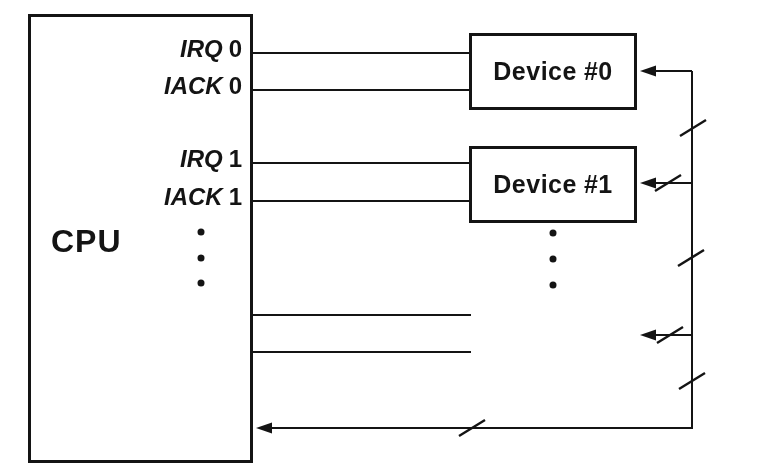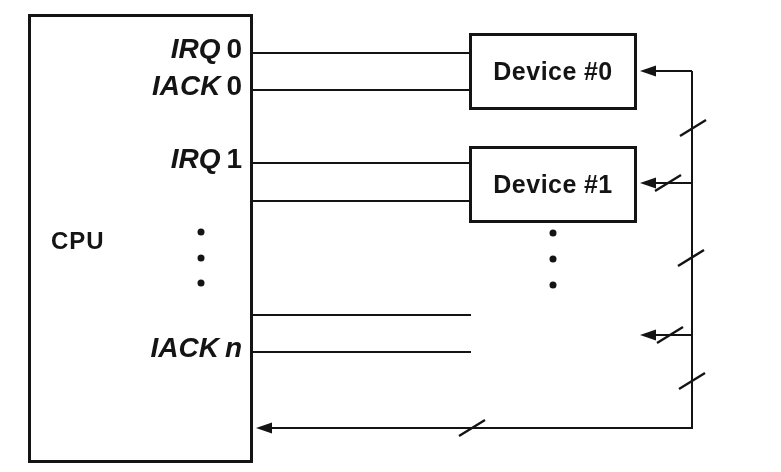--- a/index.html
+++ b/index.html
@@ -34,29 +34,29 @@
   .dev-label .idx { margin-left: 7px; }
   .svg-layer { position: absolute; left: 0; top: 0; pointer-events: none; }
   .ln    { stroke: var(--ink); stroke-width: 2;   fill: none; }
   .slash { stroke: var(--ink); stroke-width: 2.5; fill: none; }
   .arrow { fill: var(--ink); stroke: none; }
   .dot   { fill: var(--ink); stroke: none; }
   .sig {
     position: absolute;
     right: 539px;
     height: 30px; line-height: 30px;
-    font-size: 28px; font-weight: 700;
+    font-size: 24px; font-weight: 700;
     white-space: nowrap; text-align: right;
   }
   .sig .name { font-style: italic; }
   .sig .idx  { margin-left: 6px; }
   .cpu-label {
     position: absolute; left: 51px; top: 226px;
     height: 30px; line-height: 30px;
-    font-size: 24px; font-weight: 700; letter-spacing: 1px;
+    font-size: 32px; font-weight: 700; letter-spacing: 1px;
   }
   .y-irq0  { top: 34px;  }
   .y-iack0 { top: 71px;  }
   .y-irq1  { top: 144px; }
   .y-iack1 { top: 182px; }
   .y-irqn  { top: 296px; }
   .y-iackn { top: 333px; }
   .y-data  { top: 409px; }
 </style>
 </head>
@@ -107,18 +107,18 @@
     <g>
       <circle class="dot" cx="553" cy="233" r="3.5"></circle>
       <circle class="dot" cx="553" cy="259" r="3.5"></circle>
       <circle class="dot" cx="553" cy="285" r="3.5"></circle>
     </g>
   </svg>
 
   <div class="sig y-irq0"><span class="name">IRQ</span><span class="idx" style="font-style: normal;">0</span></div>
   <div class="sig y-iack0"><span class="name">IACK</span><span class="idx" style="font-style: normal;">0</span></div>
   <div class="sig y-irq1"><span class="name">IRQ</span><span class="idx" style="font-style: normal;">1</span></div>
-  <div class="sig y-iackn"><span class="name">IACK</span><span class="idx" style="font-style: italic;">n</span></div>
+  <div class="sig y-iack1"><span class="name">IACK</span><span class="idx" style="font-style: normal;">1</span></div>
 
 
   <div class="cpu-label">CPU</div>
 
 </div>
 
 </body></html>

